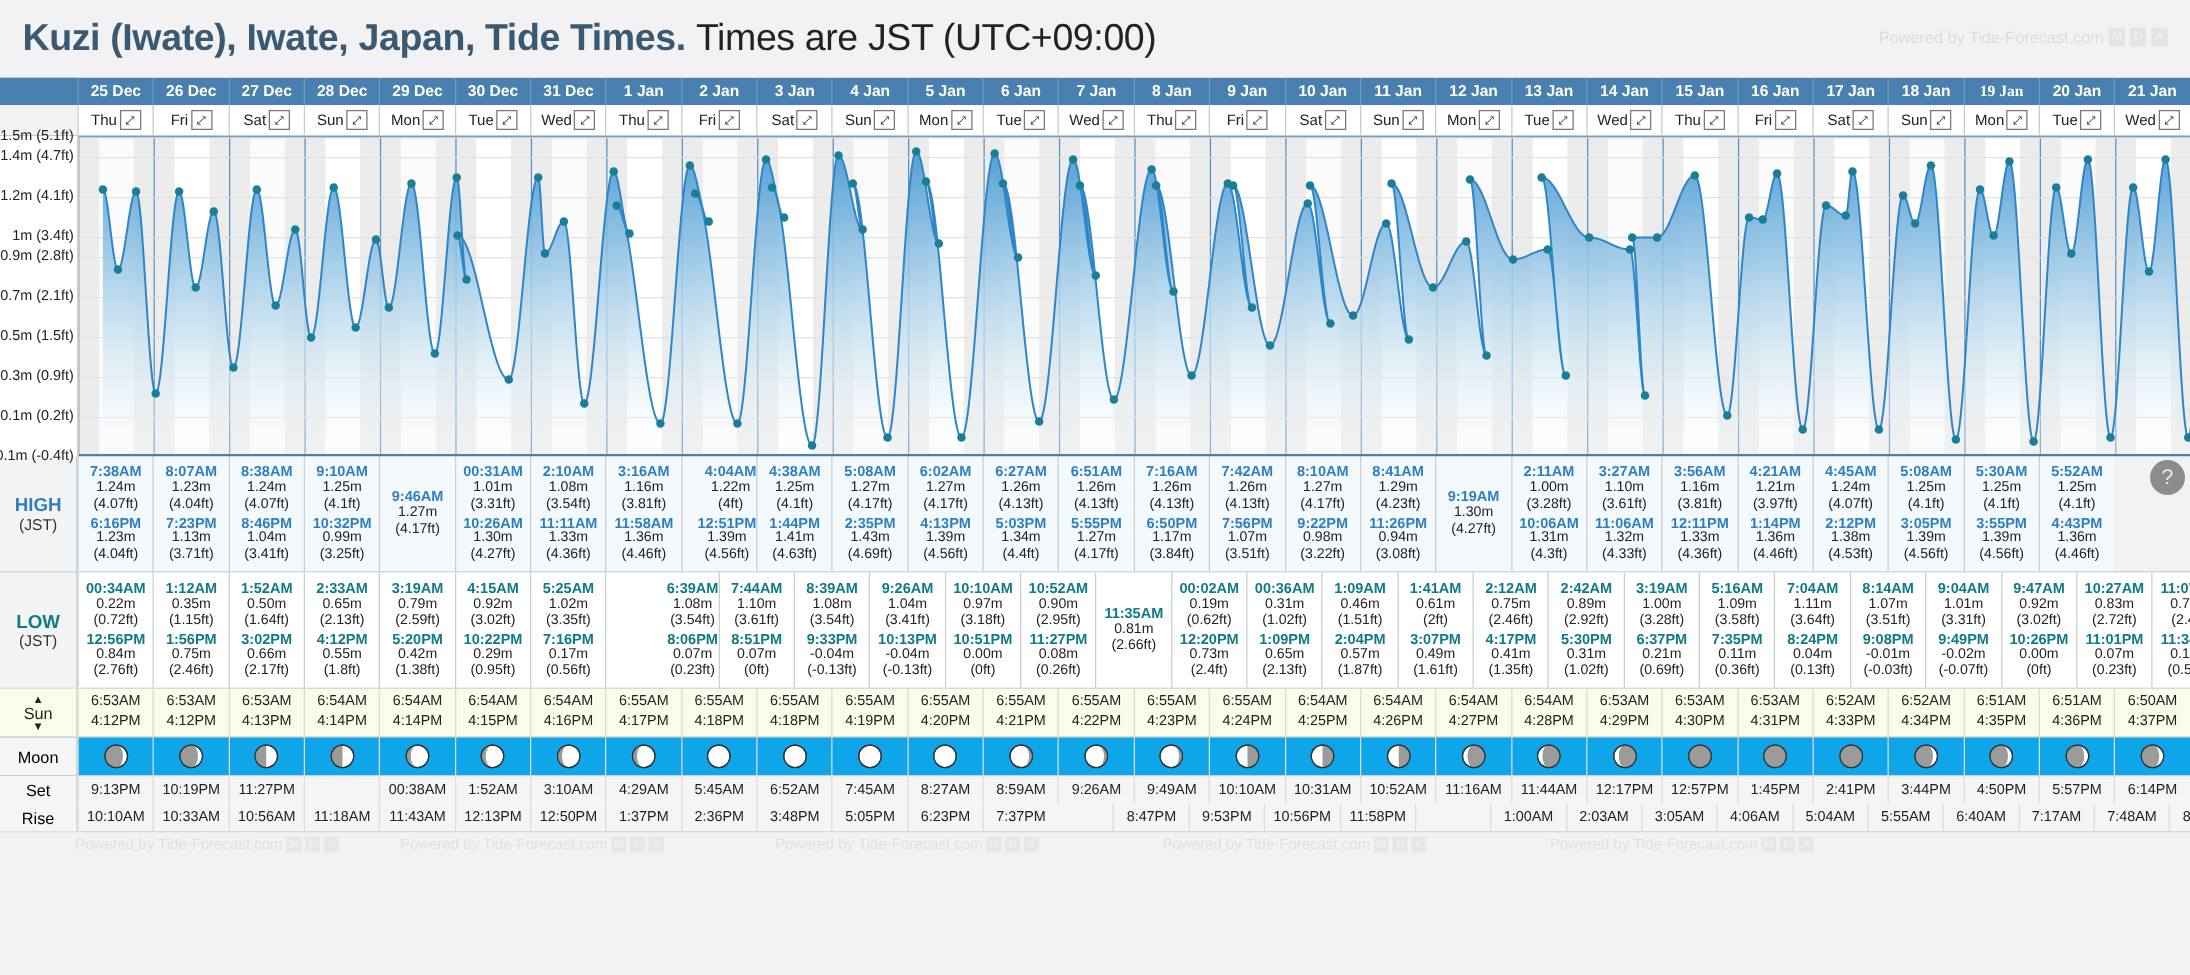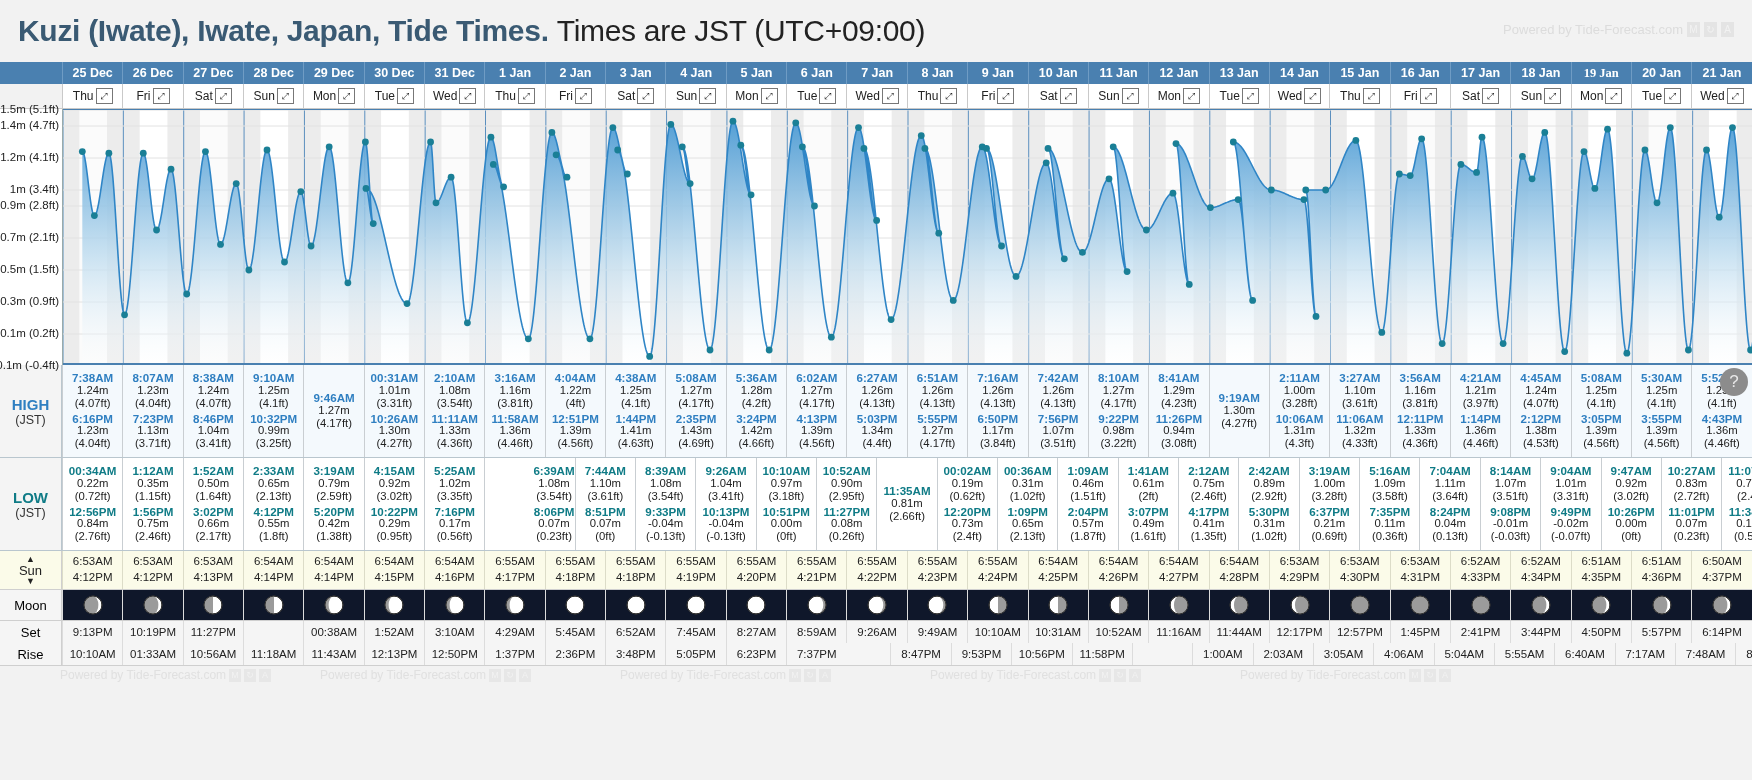--- a/index.html
+++ b/index.html
@@ -54,21 +54,21 @@
   .ev .m,.ev .f{font-size:11.3px;color:#222;line-height:1.12;}
   .high{height:92px;}
   .low{height:92px;}
 
   
   .sunband{display:flex;height:38px;background:#fbfbe9;border-bottom:1px solid #cfcfcf;}
   .sunband .lbl{width:62px;min-width:62px;box-sizing:border-box;display:flex;flex-direction:column;align-items:center;justify-content:center;font-size:13px;color:#222;background:#fbfbe9;border-right:1px solid #cfcfcf;}
   .sunband .cell{border-left:1px solid #dcdcc8;text-align:center;font-size:11.5px;color:#222;display:flex;flex-direction:column;justify-content:center;line-height:1.35;}
   .arrowup,.arrowdn{font-size:9px;line-height:7px;}
 
-  .moonband{display:flex;height:30px;background:#0f172a;border-bottom:1px solid #cfcfcf;}
+  .moonband{display:flex;height:30px;background:#0ea5e9;border-bottom:1px solid #cfcfcf;}
   .moonband .lbl{width:62px;min-width:62px;box-sizing:border-box;display:flex;align-items:center;justify-content:center;font-size:13px;background:#f5f5f5;border-right:1px solid #cfcfcf;}
   .moonband .cell{border-left:1px solid #dcdcdc;display:flex;align-items:center;justify-content:center;}
 
   .srband{display:flex;height:22px;background:#f5f5f5;}
   .srband.rise{border-bottom:1px solid #cfcfcf;}
   .srband .lbl{width:62px;min-width:62px;box-sizing:border-box;display:flex;align-items:center;justify-content:center;font-size:13px;background:#f5f5f5;border-right:1px solid #cfcfcf;}
   .srband .cell{border-left:1px solid #dcdcdc;text-align:center;font-size:11.5px;color:#222;line-height:22px;}
 
   
   .foot{position:relative;height:22px;background:#f2f2f2;}
@@ -597,21 +597,21 @@
             <div class="t">3:16AM</div>
             <div class="m">1.16m</div>
             <div class="f">(3.81ft)</div>
           </div>
           <div class="ev">
             <div class="t">11:58AM</div>
             <div class="m">1.36m</div>
             <div class="f">(4.46ft)</div>
           </div>
         </div>
-        <div class="cell" style="flex: 0 0 60.3571px;">
+        <div class="cell" style="flex: 0 0 60.3571px; align-items: flex-end;">
           <div class="ev">
             <div class="t">4:04AM</div>
             <div class="m">1.22m</div>
             <div class="f">(4ft)</div>
           </div>
           <div class="ev">
             <div class="t">12:51PM</div>
             <div class="m">1.39m</div>
             <div class="f">(4.56ft)</div>
           </div>
@@ -631,32 +631,20 @@
         <div class="cell" style="flex: 0 0 60.3571px;">
           <div class="ev">
             <div class="t">5:08AM</div>
             <div class="m">1.27m</div>
             <div class="f">(4.17ft)</div>
           </div>
           <div class="ev">
             <div class="t">2:35PM</div>
             <div class="m">1.43m</div>
             <div class="f">(4.69ft)</div>
-          </div>
-        </div>
-        <div class="cell" style="flex: 0 0 60.3571px;">
-          <div class="ev">
-            <div class="t">5:36AM</div>
-            <div class="m">1.28m</div>
-            <div class="f">(4.2ft)</div>
-          </div>
-          <div class="ev">
-            <div class="t">3:24PM</div>
-            <div class="m">1.42m</div>
-            <div class="f">(4.66ft)</div>
           </div>
         </div>
         <div class="cell" style="flex: 0 0 60.3571px;">
           <div class="ev">
             <div class="t">6:02AM</div>
             <div class="m">1.27m</div>
             <div class="f">(4.17ft)</div>
           </div>
           <div class="ev">
             <div class="t">4:13PM</div>
@@ -1533,21 +1521,21 @@
         <div class="cell" style="flex: 0 0 60.3571px; line-height: 22px;">4:50PM</div>
         <div class="cell" style="flex: 0 0 60.3571px; line-height: 22px;">5:57PM</div>
         <div class="cell" style="flex: 0 0 60.3571px; line-height: 22px;">6:14PM</div>
       </div>
   </div>
 
   <div class="srband rise">
     <div class="lbl">Rise</div>
     <div class="cells" id="risecells">
         <div class="cell" style="flex: 0 0 60.3571px; line-height: 22px;">10:10AM</div>
-        <div class="cell" style="flex: 0 0 60.3571px; line-height: 22px;">01:33AM</div>
+        <div class="cell" style="flex: 0 0 60.3571px; line-height: 22px;">10:33AM</div>
         <div class="cell" style="flex: 0 0 60.3571px; line-height: 22px;">10:56AM</div>
         <div class="cell" style="flex: 0 0 60.3571px; line-height: 22px;">11:18AM</div>
         <div class="cell" style="flex: 0 0 60.3571px; line-height: 22px;">11:43AM</div>
         <div class="cell" style="flex: 0 0 60.3571px; line-height: 22px;">12:13PM</div>
         <div class="cell" style="flex: 0 0 60.3571px; line-height: 22px;">12:50PM</div>
         <div class="cell" style="flex: 0 0 60.3571px; line-height: 22px;">1:37PM</div>
         <div class="cell" style="flex: 0 0 60.3571px; line-height: 22px;">2:36PM</div>
         <div class="cell" style="flex: 0 0 60.3571px; line-height: 22px;">3:48PM</div>
         <div class="cell" style="flex: 0 0 60.3571px; line-height: 22px;">5:05PM</div>
         <div class="cell" style="flex: 0 0 60.3571px; line-height: 22px;">6:23PM</div>

